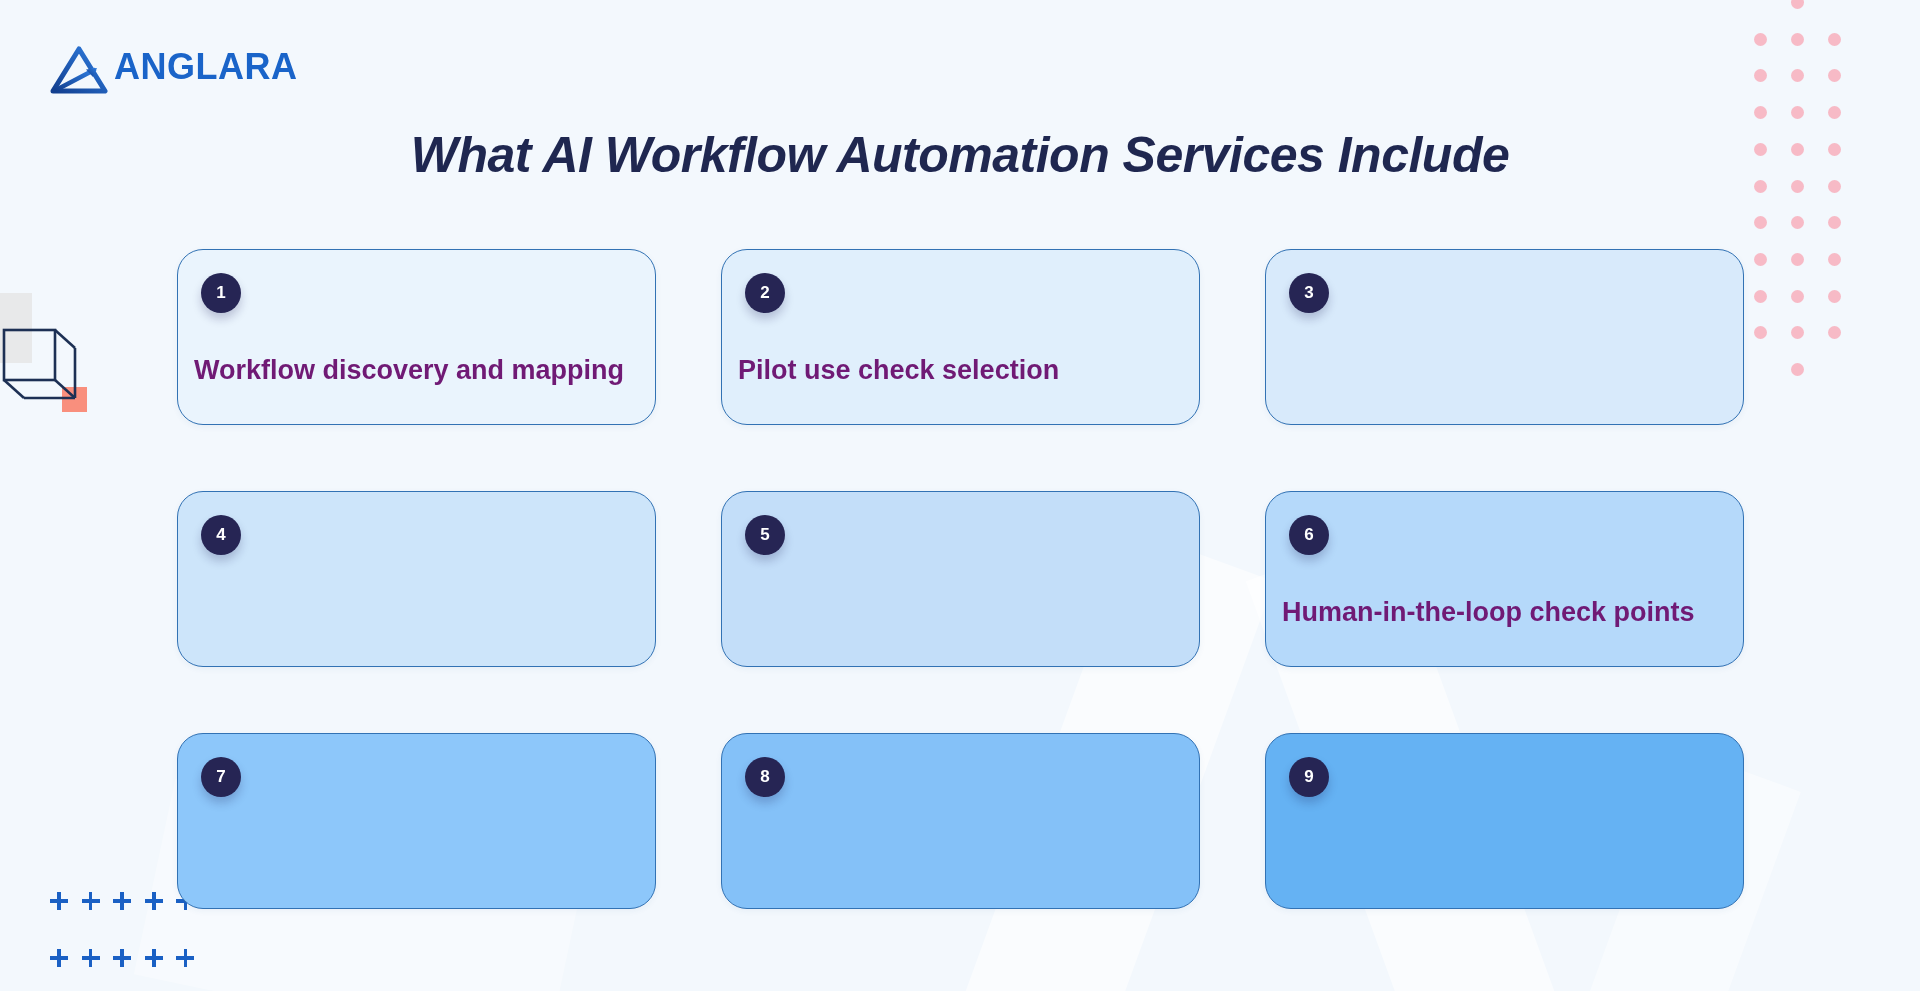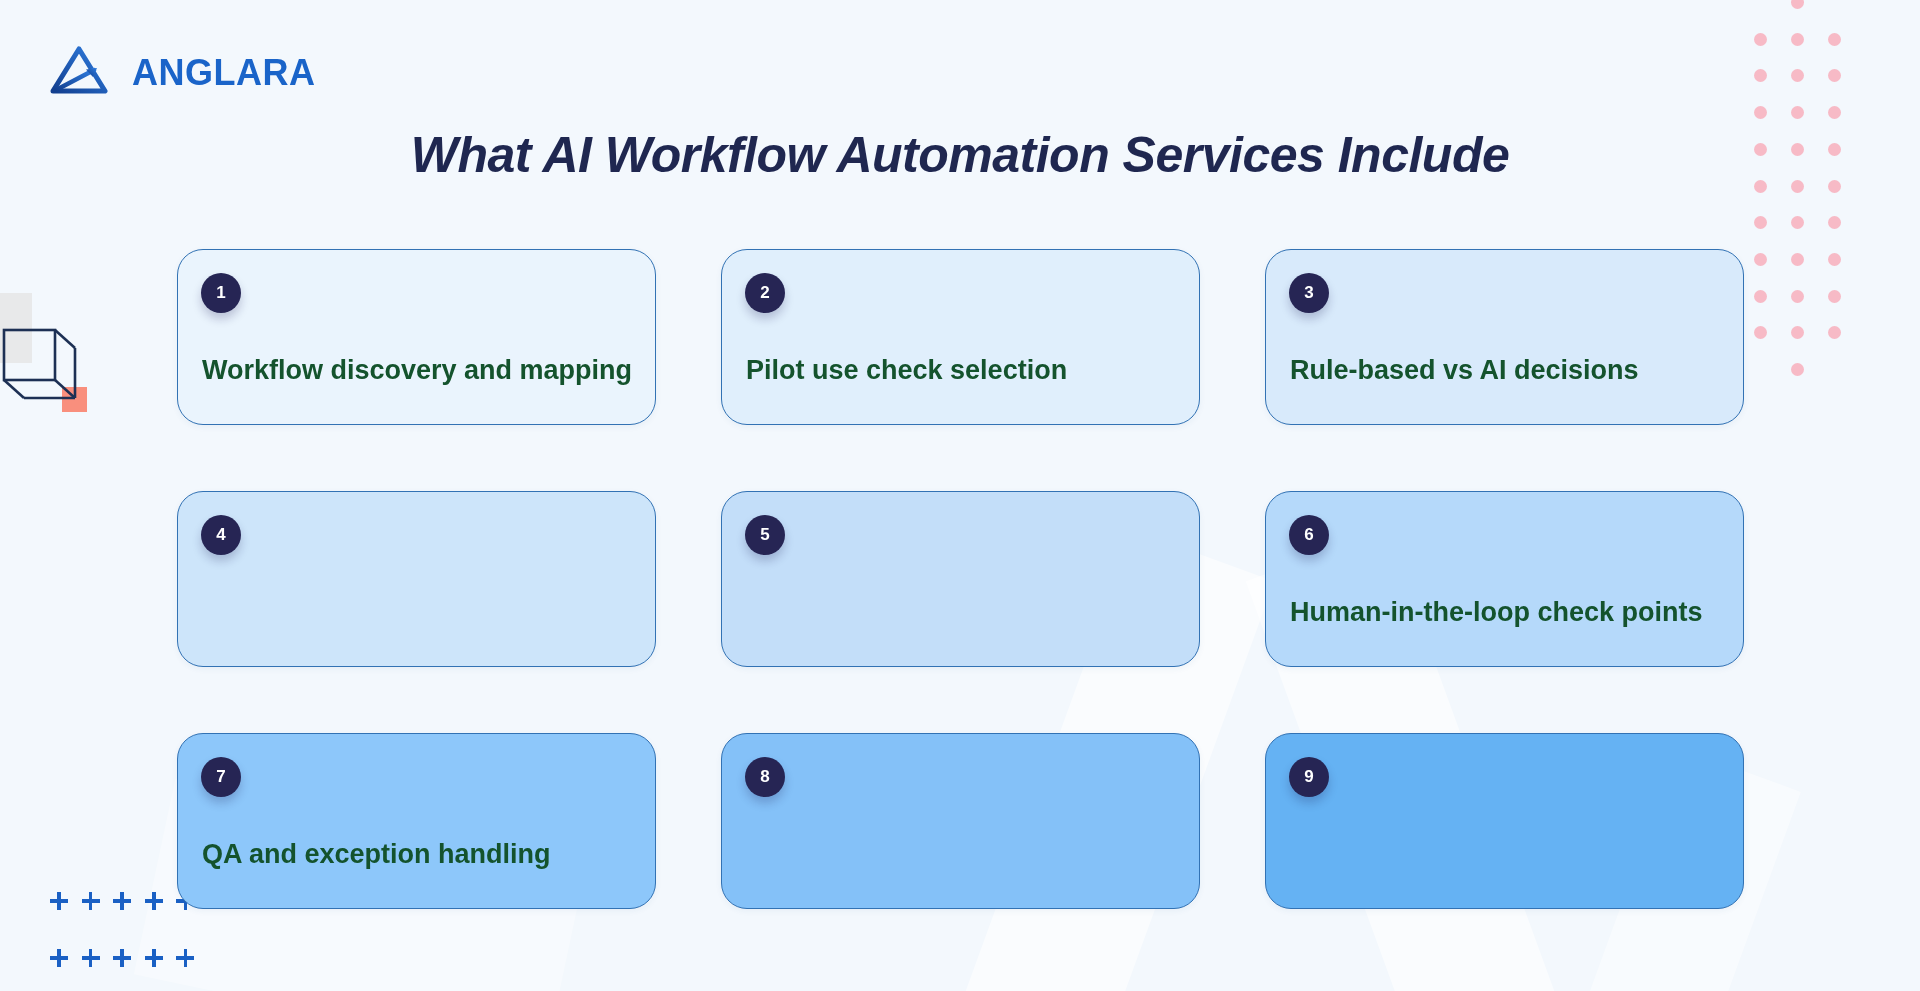--- a/index.html
+++ b/index.html
@@ -19,21 +19,21 @@
   }
   .wm1 { left: 1040px; top: 540px; width: 150px; height: 520px; transform: rotate(20deg); }
   .wm2 { left: 1330px; top: 540px; width: 150px; height: 520px; transform: rotate(-20deg); }
   .wm3 { left: 1620px; top: 760px; width: 130px; height: 320px; transform: rotate(20deg); background: rgba(255,255,255,0.45); }
   .wm4 { left: 150px;  top: 820px; width: 420px; height: 200px; transform: rotate(12deg); background: rgba(255,255,255,0.35); }
 
   
   .logo {
     position: absolute;
     left: 50px; top: 46px;
-    display: flex; align-items: flex-end; gap: 24px;
+    display: flex; align-items: flex-start; gap: 6px;
     z-index: 3;
   }
   .logo-mark { width: 58px; height: 48px; display: block; }
   .wordmark {
     font-size: 36px;
     font-weight: 800;
     letter-spacing: 0.5px;
     color: #1a64c9;
   }
 
@@ -74,25 +74,25 @@
     border-radius: 50%;
     background: #262554;
     color: #ffffff;
     font-size: 17px;
     font-weight: 700;
     display: flex; align-items: center; justify-content: center;
     box-shadow: 0 6px 10px rgba(25,25,80,0.22);
   }
   .card-label {
     position: absolute;
-    left: 24px;
+    left: 16px;
     bottom: 38px;
     font-size: 27px;
     font-weight: 700;
-    color: #14532d;
+    color: #701a75;
     white-space: nowrap;
   }
 
   
   .dot-grid { position: absolute; left: 0; top: 0; width: 1920px; height: 991px; z-index: 1; pointer-events: none; }
   .pink-dot {
     position: absolute;
     width: 13px; height: 13px;
     border-radius: 50%;
   }
@@ -139,35 +139,33 @@
   <div class="card" style="background: rgb(234, 244, 253);">
     <div class="badge">1</div>
     <div class="card-label">Workflow discovery and mapping</div>
   </div>
   <div class="card" style="background: rgb(224, 239, 252);">
     <div class="badge">2</div>
     <div class="card-label">Pilot use check selection</div>
   </div>
   <div class="card" style="background: rgb(216, 234, 251);">
     <div class="badge">3</div>
-    <div class="card-label">Rule-based vs AI decisions</div>
   </div>
   <div class="card" style="background: rgb(205, 229, 250);">
     <div class="badge">4</div>
   </div>
   <div class="card" style="background: rgb(195, 222, 249);">
     <div class="badge">5</div>
   </div>
   <div class="card" style="background: rgb(181, 217, 250);">
     <div class="badge">6</div>
     <div class="card-label">Human-in-the-loop check points</div>
   </div>
   <div class="card" style="background: rgb(141, 199, 250);">
     <div class="badge">7</div>
-    <div class="card-label">QA and exception handling</div>
   </div>
   <div class="card" style="background: rgb(132, 193, 248);">
     <div class="badge">8</div>
   </div>
   <div class="card" style="background: rgb(101, 178, 243);">
     <div class="badge">9</div>
   </div>
 </div>
 
 <div class="dot-grid" id="dotGrid">

